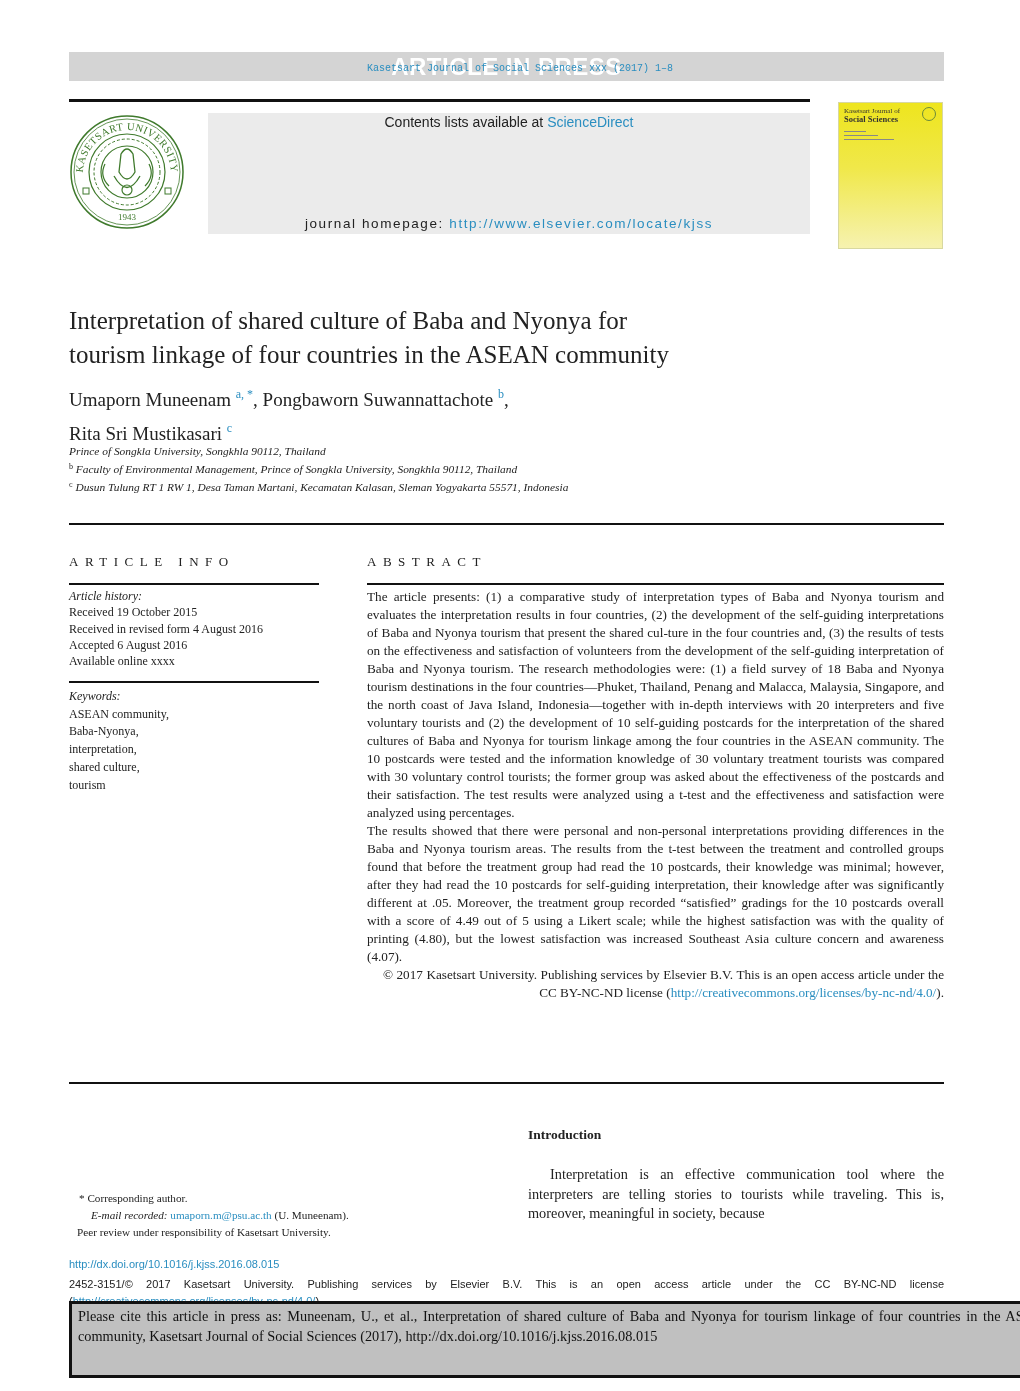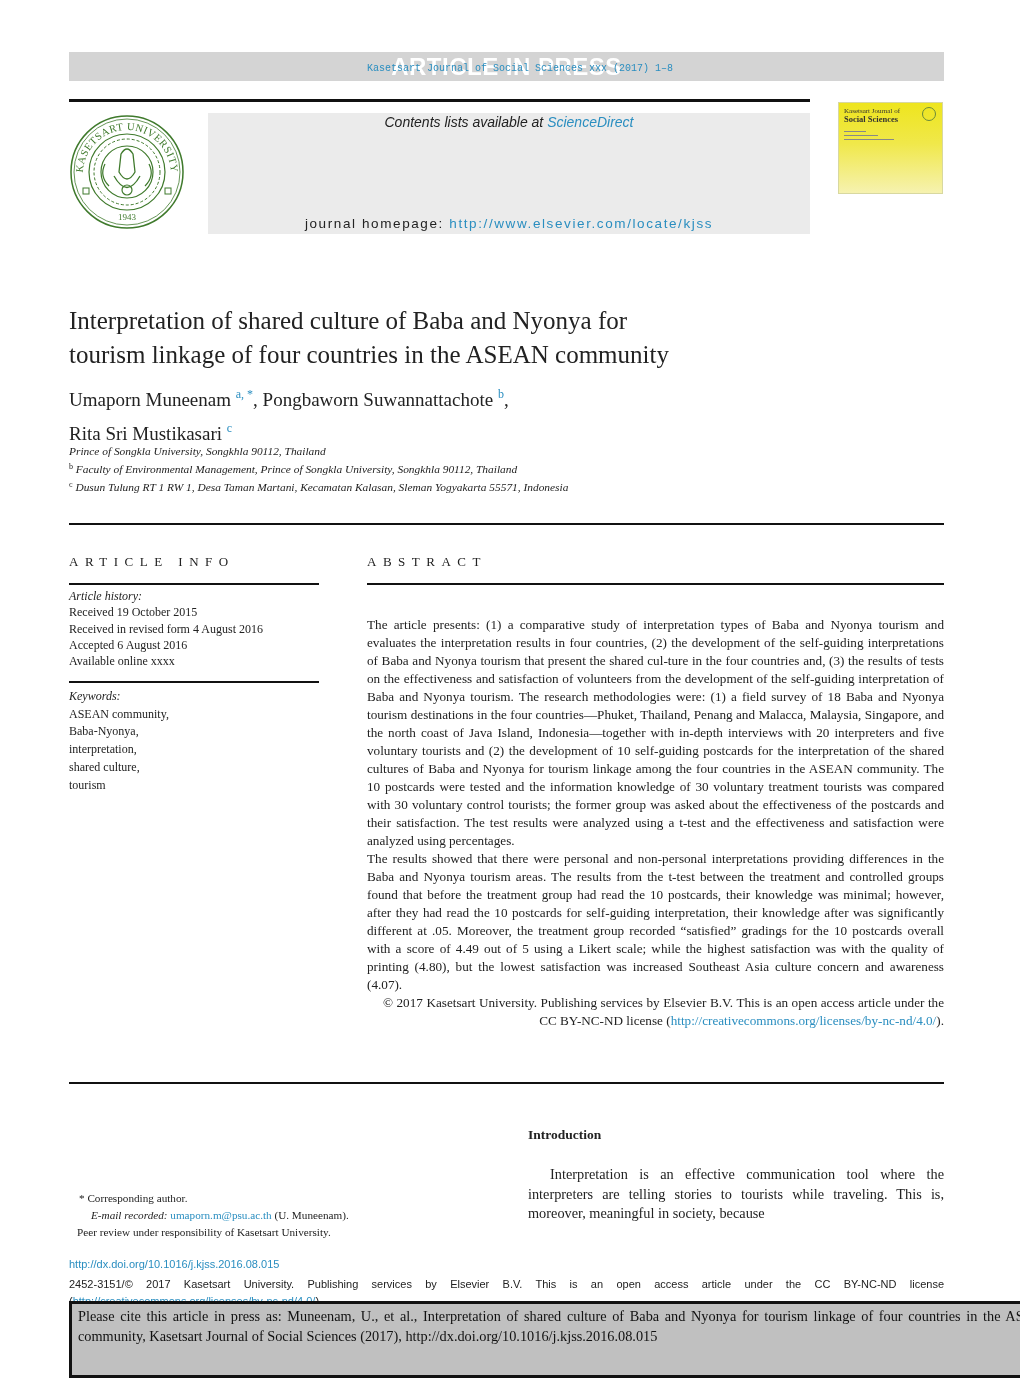--- a/index.html
+++ b/index.html
@@ -8,24 +8,24 @@
   .abs { position: absolute; }
   .blue { color: #2a8ec0; }
 
   #aip-bar { left: 69px; top: 20px; width: 875px; height: 29px; background: #d4d4d4;
     color: #fff; font-weight: bold; font-size: 24px; text-align: center; line-height: 30px; letter-spacing: 0.5px; margin-top: 32px; }
   #journal-line { left: 10px; width: 1020px; top: 63px; text-align: center; font-size: 10px; font-family: Liberation Mono, monospace; }
 
   #top-rule { left: 69px; top: 99px; width: 741px; height: 3px; background: #111; }
   #logo { left: 69px; top: 114px; width: 116px; height: 116px; }
   #center-box { left: 208px; top: 113px; width: 602px; height: 121px; background: #ebebeb; }
-  #contents { left: 0; right: 0; top: 1px; text-align: center; font-size: 14px; color: #222; font-style: italic; }
+  #contents { left: 0; right: 0; top: 1px; text-align: center; font-size: 14px; color: #222; }
   #journal-title { left: 0; right: 0; top: 38px; text-align: center; font-family: "Liberation Serif", serif; font-size: 28px; color: #222; }
   #homepage { left: 0; right: 0; top: 103px; text-align: center; font-size: 13.5px; letter-spacing: 1.6px; color: #222; }
-  #cover { left: 838px; top: 102px; width: 105px; height: 92px;
+  #cover { left: 838px; top: 102px; width: 105px; height: 147px;
     background: linear-gradient(to bottom, #eee51e 0%, #f0e84a 45%, #f6f2b0 100%); border: 1px solid #d8d8a0; }
   #cover .ct { position: absolute; left: 5px; top: 4px; font-family: "Liberation Serif", serif; font-size: 7px; color: #333; line-height: 8px; }
   #cover .ct b { font-size: 8.5px; }
   #cover .cl { position: absolute; left: 5px; height: 1px; background: #888; }
   #cover .seal { position: absolute; right: 6px; top: 4px; width: 14px; height: 14px; border-radius: 50%; border: 1.5px solid #6a8a3a; }
 
   #title { left: 69px; top: 304px; font-family: "Liberation Serif", serif; font-size: 25px; line-height: 34px; color: #222; width: 760px; }
   #authors { left: 69px; top: 380px; font-family: "Liberation Serif", serif; font-size: 19px; line-height: 29px; color: #222; width: 760px; }
   #authors sup { font-size: 12px; color: #2a8ec0; vertical-align: 8px; }
   #affils { left: 69px; top: 443px; font-family: "Liberation Serif", serif; font-style: italic; font-size: 11.4px; line-height: 16px; color: #222; width: 880px; }
@@ -36,21 +36,21 @@
   .sec-head { font-family: "Liberation Serif", serif; font-size: 13px; letter-spacing: 6.5px; color: #222; }
   #ai-head { left: 69px; top: 554px; }
   #ab-head { left: 367px; top: 554px; }
   #rule-ai1 { left: 69px; top: 583px; width: 250px; }
   #rule-ai2 { left: 69px; top: 681px; width: 250px; }
   #rule-ab { left: 367px; top: 583px; width: 577px; }
   #history { left: 69px; top: 588px; font-family: "Liberation Serif", serif; font-size: 12px; line-height: 16.3px; color: #222; }
   #keywords { left: 69px; top: 688px; font-family: "Liberation Serif", serif; font-size: 12px; line-height: 17.7px; color: #222; }
   .it { font-style: italic; }
 
-  #abstract { left: 367px; top: 616px; width: 577px; font-family: "Liberation Serif", serif; font-size: 13.2px; line-height: 18px; color: #222; text-align: justify; }
+  #abstract { left: 367px; top: 588px; width: 577px; font-family: "Liberation Serif", serif; font-size: 13.2px; line-height: 18px; color: #222; text-align: justify; }
   #abstract p { margin: 0; }
   #abstract .copy { padding-left: 16px; text-align: justify; text-align-last: right; }
 
   #rule-b { left: 69px; top: 1082px; width: 875px; }
   #intro-head { left: 528px; top: 1127px; font-family: "Liberation Serif", serif; font-weight: bold; font-size: 13.5px; color: #222; }
   #intro-text { left: 528px; top: 1165px; width: 416px; font-family: "Liberation Serif", serif; font-size: 14.3px; line-height: 19.5px; text-align: justify; color: #222; text-indent: 22px; }
 
   #footnotes { left: 69px; top: 1190px; font-family: "Liberation Serif", serif; font-size: 11.2px; line-height: 17px; color: #222; }
   #doi { left: 69px; top: 1258px; font-size: 11px; }
   #license { left: 69px; top: 1276px; width: 875px; font-size: 11px; line-height: 17px; color: #222; text-align: justify; }

